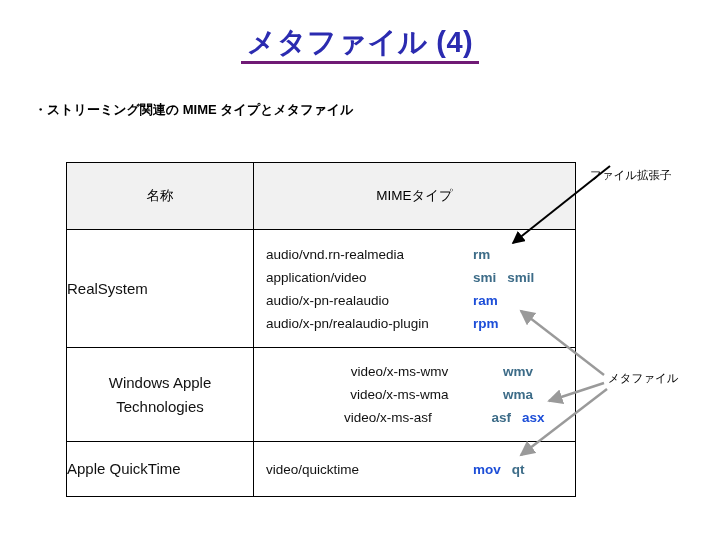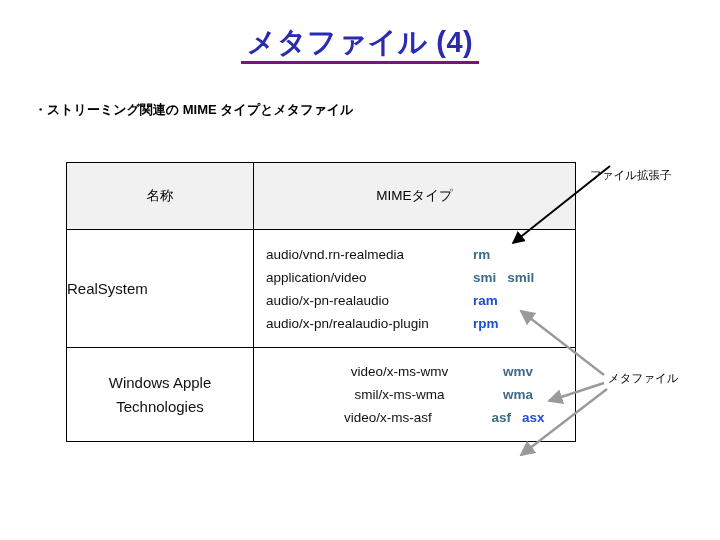--- a/index.html
+++ b/index.html
@@ -172,29 +172,39 @@
     </tr>
 
     <tr class="row-wmt">
       <td class="cell-name">Windows Apple Technologies</td>
       <td class="cell-mime">
         <ul class="mime-list">
           <li>
             <span class="mime-type">video/x-ms-wmv</span><span class="ext ext-blue">wmv</span>
           </li>
           <li>
-            <span class="mime-type">smil/x-ms-wma</span><span class="ext ext-blue">wma</span>
+            <span class="mime-type">video/x-ms-wma</span><span class="ext ext-blue">wma</span>
           </li>
           <li>
             <span class="mime-type">video/x-ms-asf</span><span class="ext ext-blue">asf</span><span class="ext ext-orange">asx</span>
           </li>
         </ul>
       </td>
     </tr>
 
+    <tr class="row-qt">
+      <td class="cell-name">Apple QuickTime</td>
+      <td class="cell-mime">
+        <ul class="mime-list">
+          <li>
+            <span class="mime-type">video/quicktime</span><span class="ext ext-orange">mov</span><span class="ext ext-blue">qt</span>
+          </li>
+        </ul>
+      </td>
+    </tr>
   </tbody>
 </table>
 
 <div class="callout callout-ext">ファイル拡張子</div>
 <div class="callout callout-meta">メタファイル</div>
 
 <svg class="arrow-layer" width="720" height="540" viewBox="0 0 720 540">
   <defs>
     <marker id="head-black" markerWidth="7" markerHeight="7" refX="5.6" refY="3.2" orient="auto">
       <path d="M0,0 L6.4,3.2 L0,6.4 z" fill="#000000"></path>

